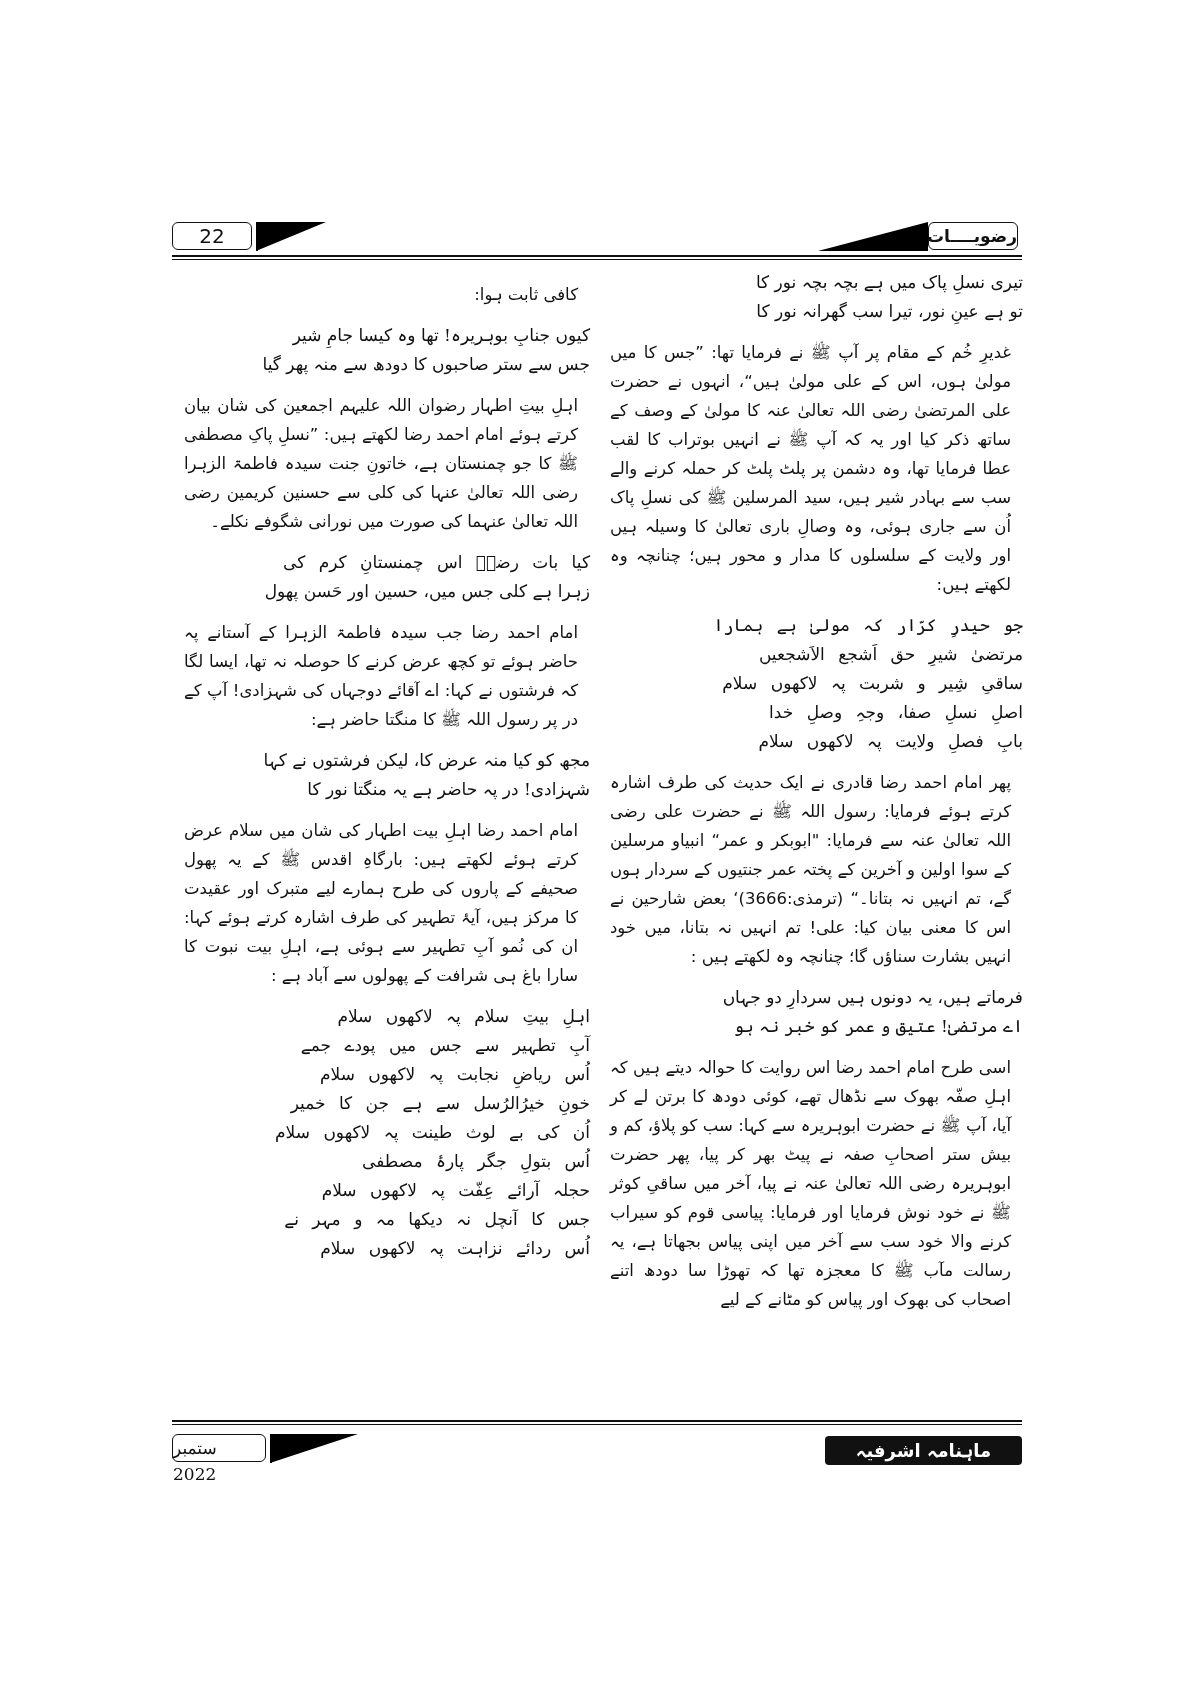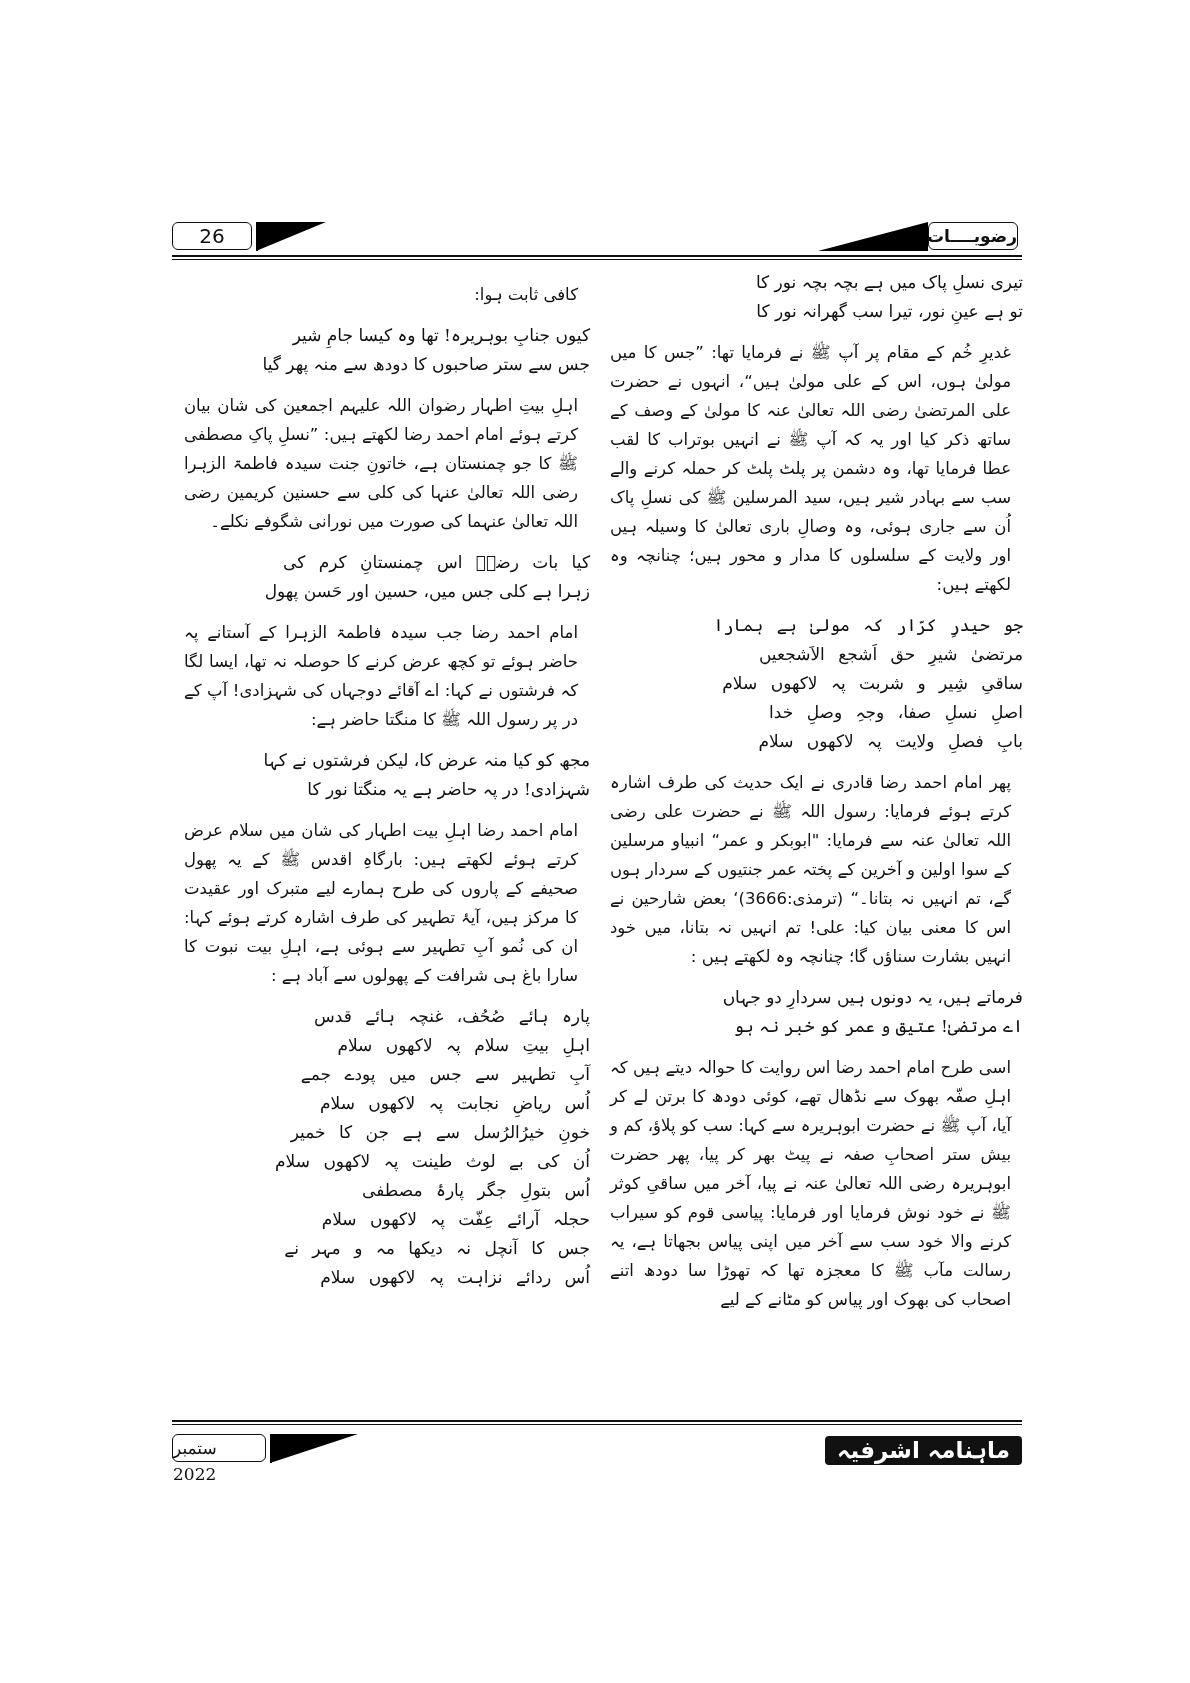--- a/index.html
+++ b/index.html
@@ -37,27 +37,27 @@
   .f1 { top: 1420px; height: 2px; }
   .f2 { top: 1424px; height: 1px; }
   .datebox { position: absolute; left: 172px; top: 1434px; width: 92px; height: 26px;
              border: 1.5px solid #111; border-radius: 6px; text-align: left;
              font-family: "DejaVu Serif", serif; font-size: 17px; line-height: 26px; direction: rtl; }
   .ftri { position: absolute; left: 270px; top: 1434px; width: 0; height: 0;
           border-top: 29px solid #000; border-right: 88px solid transparent; }
   .ftri::before { content: ""; position: absolute; left: 0; top: -29px; width: 2px; height: 29px; background: #000; }
   .mag { position: absolute; left: 825px; top: 1436px; width: 197px; height: 29px;
          background: #111; color: #fff; border-radius: 4px; text-align: center;
-         font-family: "DejaVu Sans", sans-serif; font-weight: bold; font-size: 23px; line-height: 29px; direction: rtl; }
+         font-family: "DejaVu Sans", sans-serif; font-weight: bold; font-size: 18px; line-height: 29px; direction: rtl; }
 </style>
 </head>
 <body>
 
 <div class="hdr">
-  <div class="pagebox">26</div>
+  <div class="pagebox">22</div>
   <div class="tri-l"></div>
   <div class="tri-r"></div>
   <div class="titlebox">رضویــــات</div>
 </div>
 <div class="rule r1"></div>
 <div class="rule r2"></div>
 
 <div class="col col-right">
   <p class="verse">تیری نسلِ پاک میں ہے بچہ بچہ نور کا</p>
   <p class="verse">تو ہے عینِ نور، تیرا سب گھرانہ نور کا</p>
@@ -77,21 +77,20 @@
   <p class="para">کافی ثابت ہوا:</p>
   <p class="verse">کیوں جنابِ بوہریرہ! تھا وہ کیسا جامِ شیر</p>
   <p class="verse">جس سے ستر صاحبوں کا دودھ سے منہ پھر گیا</p>
   <p class="para">اہلِ بیتِ اطہار رضوان اللہ علیہم اجمعین کی شان بیان کرتے ہوئے امام احمد رضا لکھتے ہیں: ”نسلِ پاکِ مصطفی ﷺ کا جو چمنستان ہے، خاتونِ جنت سیدہ فاطمۃ الزہرا رضی اللہ تعالیٰ عنہا کی کلی سے حسنین کریمین رضی اللہ تعالیٰ عنہما کی صورت میں نورانی شگوفے نکلے۔</p>
   <p class="verse wide">کیا بات رضاؔ اس چمنستانِ کرم کی</p>
   <p class="verse">زہرا ہے کلی جس میں، حسین اور حَسن پھول</p>
   <p class="para">امام احمد رضا جب سیدہ فاطمۃ الزہرا کے آستانے پہ حاضر ہوئے تو کچھ عرض کرنے کا حوصلہ نہ تھا، ایسا لگا کہ فرشتوں نے کہا: اے آقائے دوجہاں کی شہزادی! آپ کے در پر رسول اللہ ﷺ کا منگتا حاضر ہے:</p>
   <p class="verse">مجھ کو کیا منہ عرض کا، لیکن فرشتوں نے کہا</p>
   <p class="verse">شہزادی! در پہ حاضر ہے یہ منگتا نور کا</p>
   <p class="para">امام احمد رضا اہلِ بیت اطہار کی شان میں سلام عرض کرتے ہوئے لکھتے ہیں: بارگاہِ اقدس ﷺ کے یہ پھول صحیفے کے پاروں کی طرح ہمارے لیے متبرک اور عقیدت کا مرکز ہیں، آیۂ تطہیر کی طرف اشارہ کرتے ہوئے کہا: ان کی نُمو آبِ تطہیر سے ہوئی ہے، اہلِ بیت نبوت کا سارا باغ ہی شرافت کے پھولوں سے آباد ہے :</p>
-  <p class="verse wide">پارہ ہائے صُحُف، غنچہ ہائے قدس</p>
   <p class="verse wide">اہلِ بیتِ سلام پہ لاکھوں سلام</p>
   <p class="verse wide">آبِ تطہیر سے جس میں پودے جمے</p>
   <p class="verse wide">اُس ریاضِ نجابت پہ لاکھوں سلام</p>
   <p class="verse wide">خونِ خیرُالرُسل سے ہے جن کا خمیر</p>
   <p class="verse wide">اُن کی بے لوث طینت پہ لاکھوں سلام</p>
   <p class="verse wide">اُس بتولِ جگر پارۂ مصطفی</p>
   <p class="verse wide">حجلہ آرائے عِفّت پہ لاکھوں سلام</p>
   <p class="verse wide">جس کا آنچل نہ دیکھا مہ و مہر نے</p>
   <p class="verse wide">اُس ردائے نزاہت پہ لاکھوں سلام</p>
 </div>

